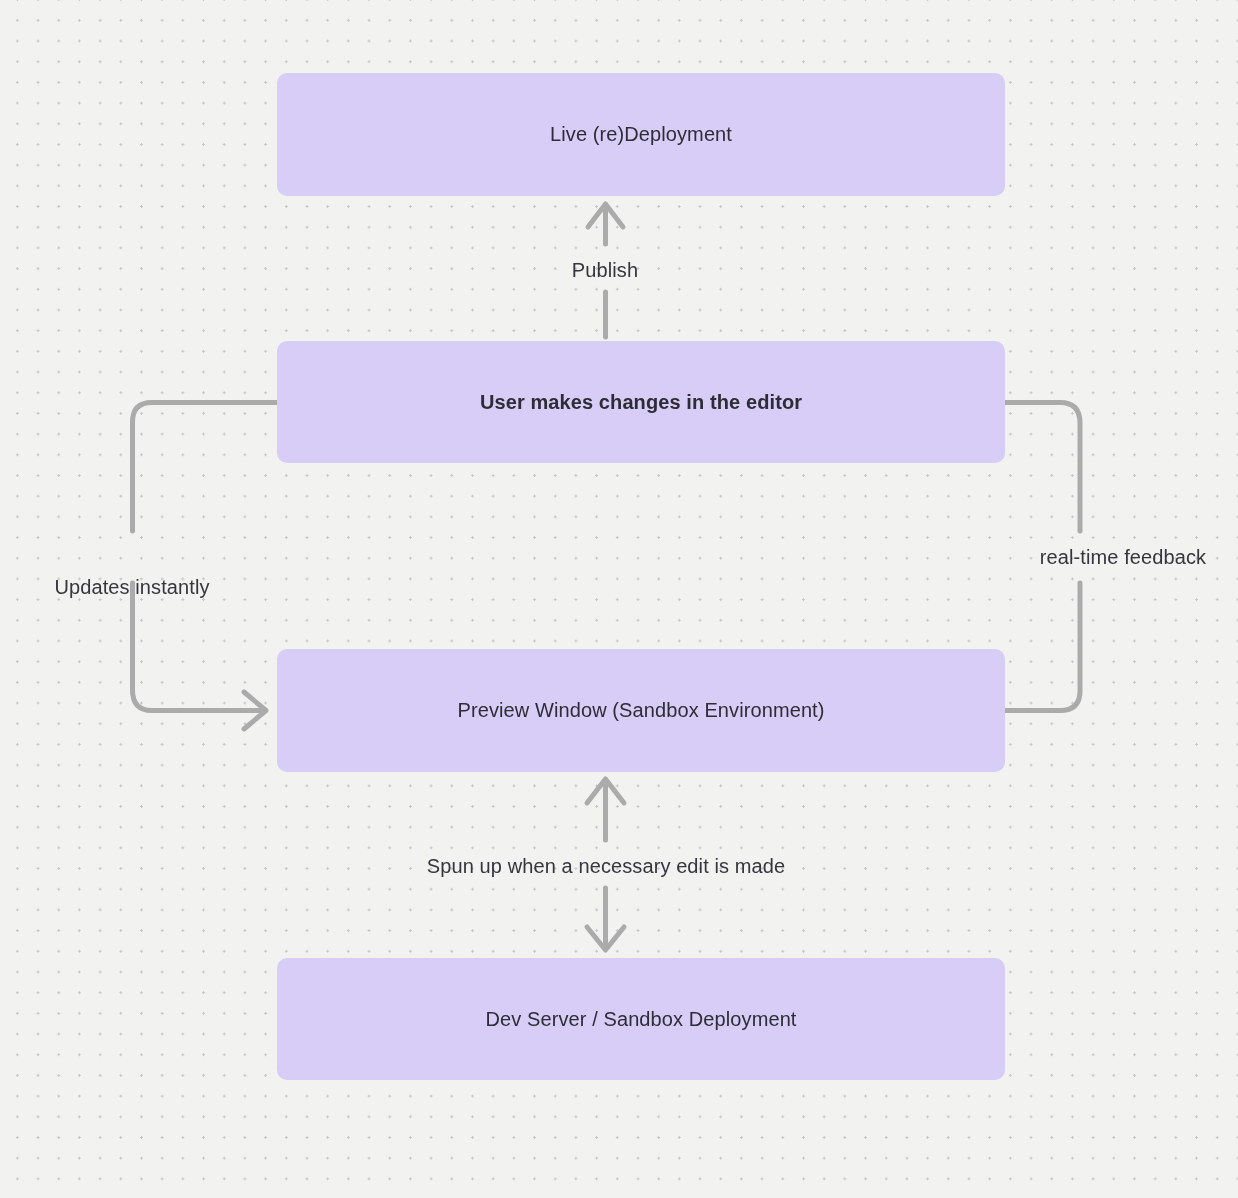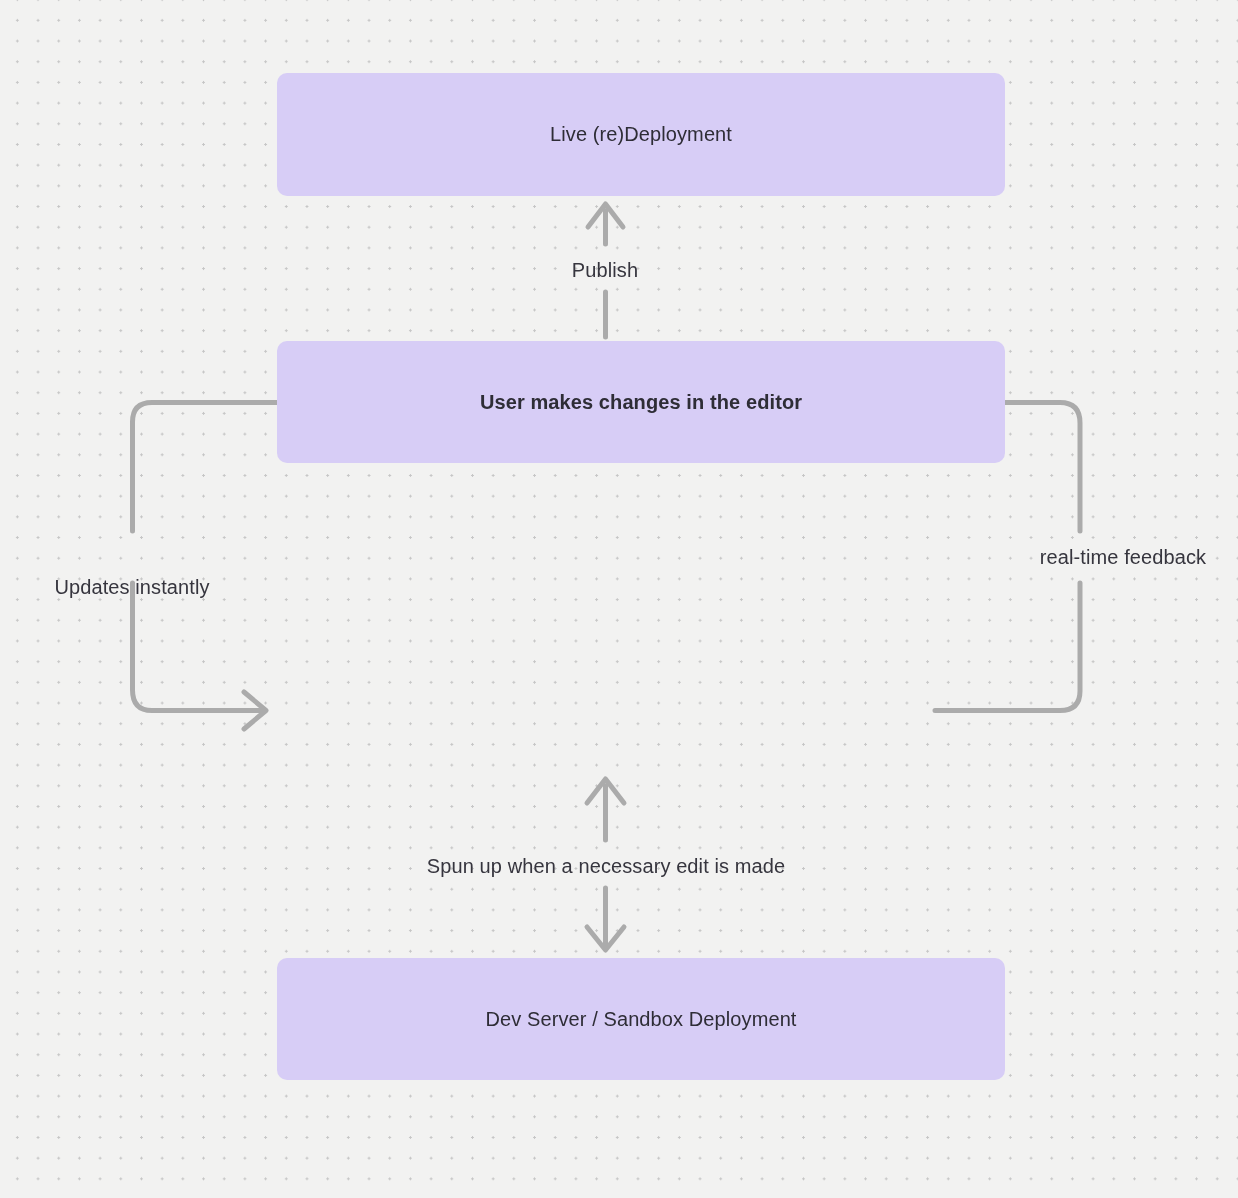--- a/index.html
+++ b/index.html
@@ -89,20 +89,23 @@
   </svg>
 
   <div class="node node-1">
     <span>Live (re)Deployment</span>
   </div>
 
   <div class="node node-2">
     <span>User makes changes in the editor</span>
   </div>
 
+  <div class="node node-3">
+    <span>Preview Window (Sandbox Environment)</span>
+  </div>
 
   <div class="node node-4">
     <span>Dev Server / Sandbox Deployment</span>
   </div>
 
   <div class="edge-label label-publish">Publish</div>
   <div class="edge-label label-updates">Updates instantly</div>
   <div class="edge-label label-feedback">real-time feedback</div>
   <div class="edge-label label-spun">Spun up when a necessary edit is made</div>
 

